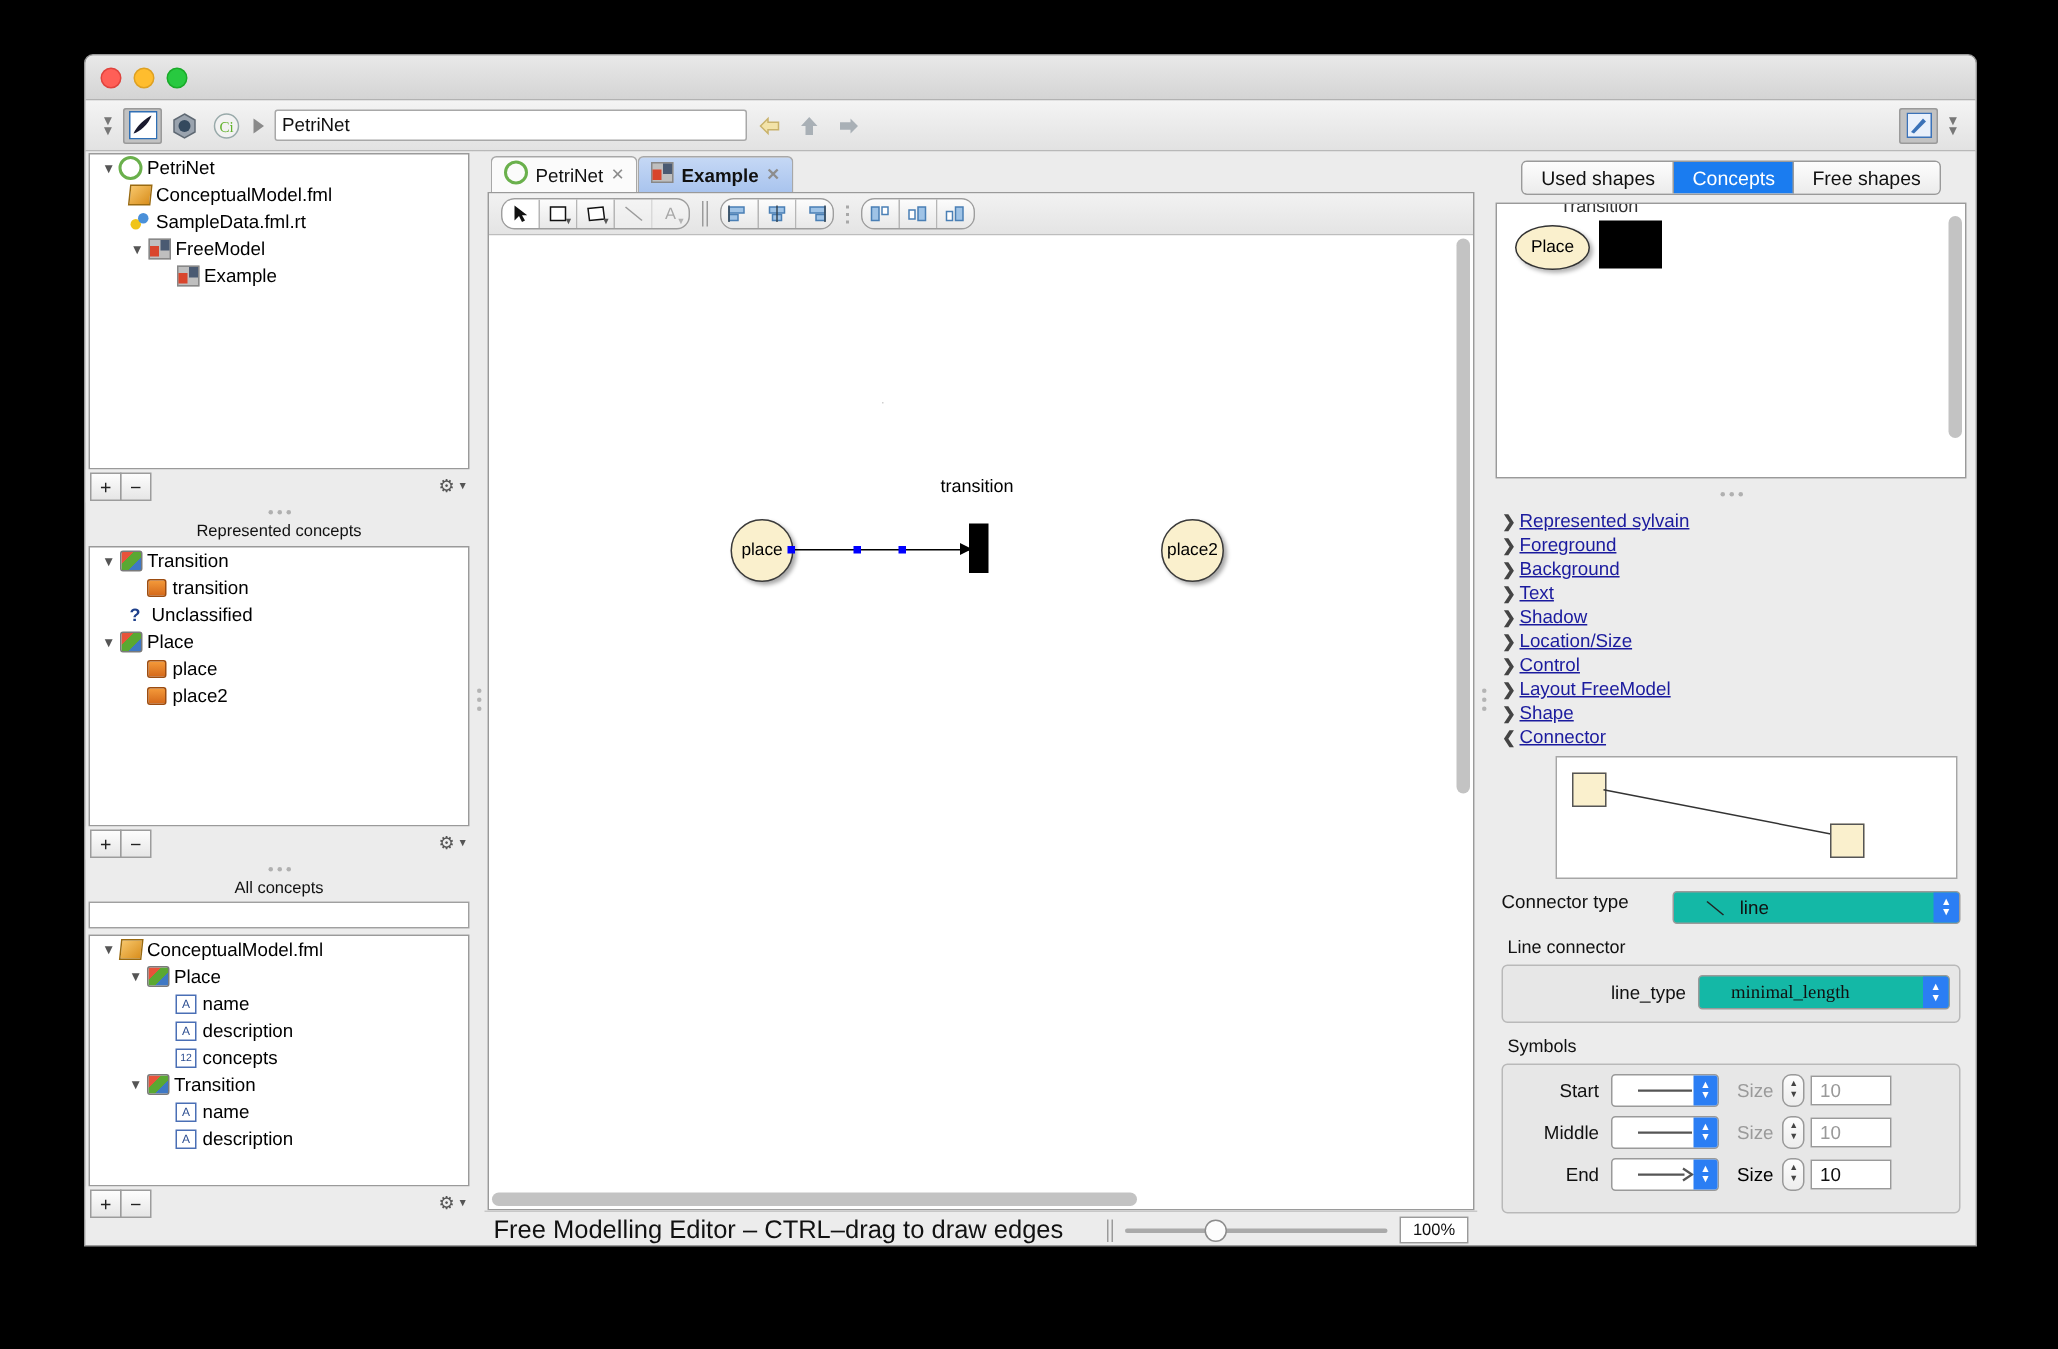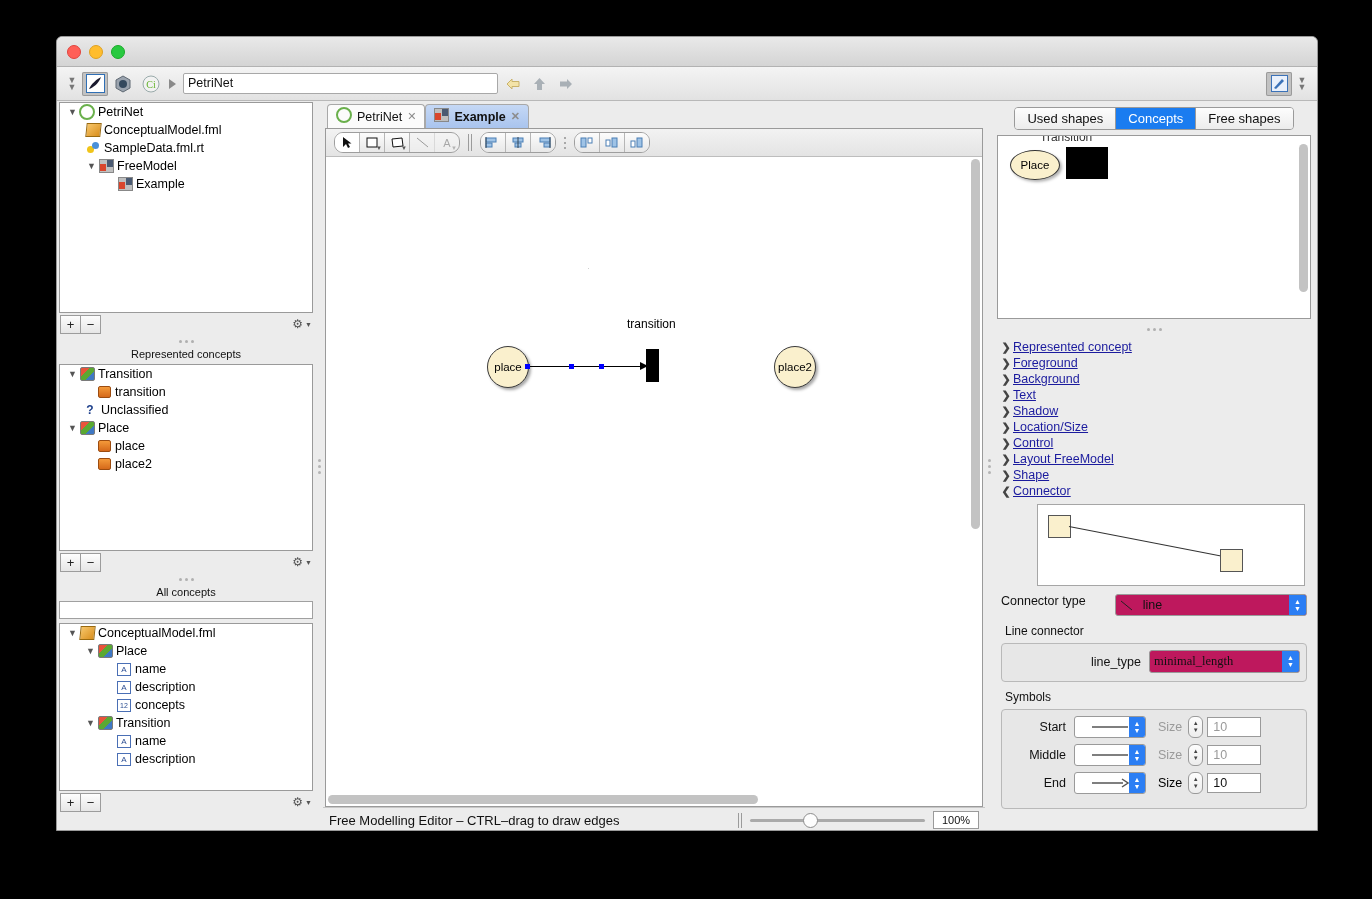--- a/index.html
+++ b/index.html
@@ -100,21 +100,21 @@
     background:#faf0cd;border:1px solid #3a3a3a;box-shadow:2px 2px 3px rgba(0,0,0,.35);
     display:flex;align-items:center;justify-content:center;font-size:11.5px;color:#000;}
   .node-trans{position:absolute;width:13px;height:33px;background:#000;}
   .trans-label{position:absolute;font-size:12px;color:#000;}
   .edge{position:absolute;height:1px;background:#000;}
   .handle{position:absolute;width:5px;height:5px;background:#0000ff;}
   .arrowh{position:absolute;width:0;height:0;border-left:8px solid #000;border-top:4px solid transparent;border-bottom:4px solid transparent;}
   .dotpix{position:absolute;width:1px;height:1px;background:#cfcfcf;}
 
   .statusbar{height:24px;display:flex;align-items:center;background:#ececec;border-top:1px solid #c7c7c7;padding:0 6px;}
-  .status-text{font-size:13px;color:#111;}
+  .status-text{font-size:17px;color:#111;}
   .zoomgrp{margin-left:auto;display:flex;align-items:center;gap:8px;}
   .zbar{width:2px;height:15px;border-left:1px solid #9b9b9b;border-right:1px solid #9b9b9b;}
   .slider{position:relative;width:175px;height:14px;display:flex;align-items:center;}
   .slider .trk{width:100%;height:3px;background:#aaa;border-radius:2px;}
   .slider .knb{position:absolute;left:53px;width:13px;height:13px;border-radius:50%;background:#fdfdfd;border:1px solid #8c8c8c;}
   .zoomval{width:44px;height:16px;border:1px solid #9a9a9a;background:#fff;font-size:11px;
     display:flex;align-items:center;justify-content:center;color:#111;}
 
   
   .rightcol{width:318px;background:#ececec;display:flex;flex-direction:column;padding:0 4px 0 2px;}
@@ -136,22 +136,22 @@
   .acc-row{display:flex;align-items:center;height:16px;cursor:pointer;}
   .acc-row .ar{width:14px;font-size:11px;color:#444;font-weight:bold;display:flex;justify-content:center;}
   .acc-row a{font-size:12.5px;color:#1b1b9e;text-decoration:underline;}
 
   .prev{height:80px;background:#fff;border:1px solid #a6a6a6;margin:5px 8px 0 42px;position:relative;}
   .prev .sq{position:absolute;width:21px;height:21px;background:#faf0cd;border:1px solid #555;}
   .prev .ln{position:absolute;height:1px;background:#333;transform-origin:left center;}
 
   .frow{display:flex;margin:8px 6px 0 6px;gap:21px;}
   .flabel{font-size:12.5px;color:#111;}
-  .combo{flex:1;height:20px;background:#be185d;border:1px solid #9a9a9a;border-radius:3px;display:flex;align-items:center;
-    font-size:12.5px;color:#111;position:relative;padding-left:4px;}
+  .combo{flex:1;height:20px;background:#14b8a6;border:1px solid #9a9a9a;border-radius:3px;display:flex;align-items:center;
+    font-size:12.5px;color:#111;position:relative;padding-left:21px;}
   .combo .stepper{position:absolute;right:0;top:0;bottom:0;width:17px;background:#2b7ef4;border-radius:0 2px 2px 0;
     display:flex;flex-direction:column;align-items:center;justify-content:center;color:#fff;font-size:7px;line-height:7px;}
   .grpbox{border:1px solid #b9b9b9;border-radius:4px;margin:3px 6px 0 6px;background:#e7e7e7;padding:6px 6px 8px;}
   .grptitle{font-size:12px;color:#111;margin:8px 0 2px 10px;}
   .srow{display:flex;align-items:center;margin-bottom:6px;}
   .srow .lab{width:58px;text-align:right;font-size:12.5px;color:#111;margin-right:8px;}
   .symcombo{width:70px;height:20px;background:#fff;border:1px solid #9a9a9a;border-radius:3px;position:relative;display:flex;align-items:center;justify-content:center;}
   .symcombo .stepper{position:absolute;right:0;top:0;bottom:0;width:16px;background:#2b7ef4;border-radius:0 2px 2px 0;
     display:flex;flex-direction:column;align-items:center;justify-content:center;color:#fff;font-size:7px;line-height:7px;}
   .sizelab{font-size:12.5px;margin:0 6px 0 12px;}
@@ -567,21 +567,21 @@
 
       <div class="dots3" style="margin-top:4px;">
           <i></i>
           <i></i>
           <i></i>
         </div>
 
       <div class="acc">
         <div class="acc-row">
             <span class="ar">❯</span>
-            <a>Represented concept</a>
+            <a>Represented sylvain</a>
           </div>
         <div class="acc-row">
             <span class="ar">❯</span>
             <a>Foreground</a>
           </div>
         <div class="acc-row">
             <span class="ar">❯</span>
             <a>Background</a>
           </div>
         <div class="acc-row">

